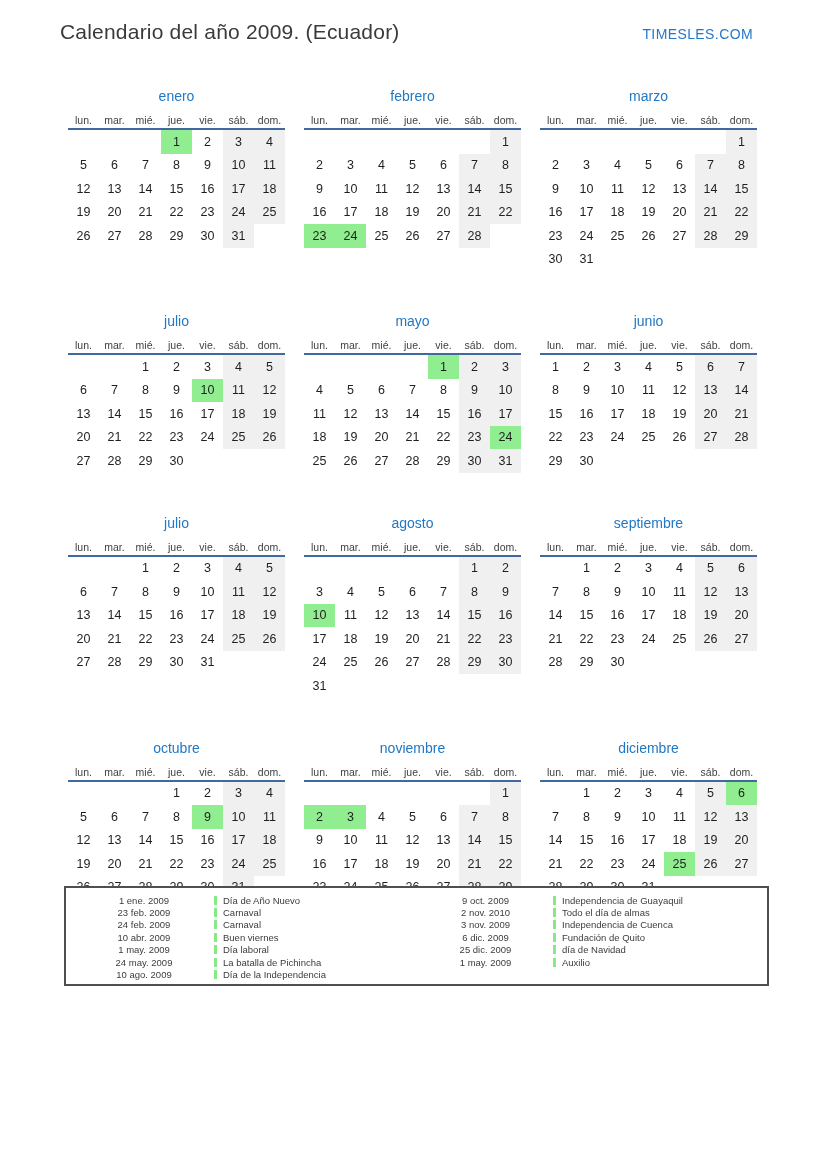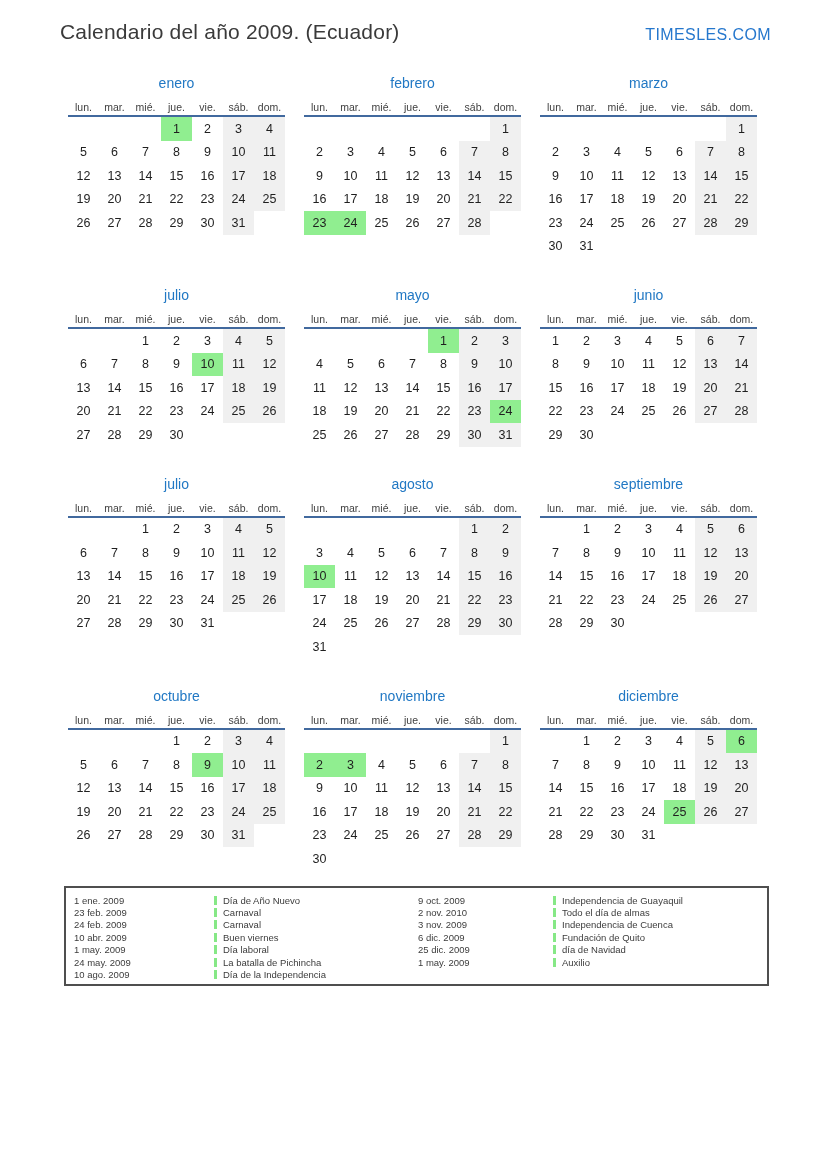--- a/index.html
+++ b/index.html
@@ -14,30 +14,30 @@
   body{
     width:827px;height:1169px;background:#ffffff;position:relative;
     font-family:"Liberation Sans", sans-serif;
     -webkit-font-smoothing:antialiased;
   }
   .page-title{
     position:absolute;left:60px;top:20px;margin:0;
     font-size:21px;font-weight:400;color:#3a3a3a;letter-spacing:.2px;
   }
   .site-link{
-    position:absolute;right:56px;top:26px;
-    font-size:16px;letter-spacing:.4px;color:var(--blue-link);
+    position:absolute;right:74px;top:26px;
+    font-size:14px;letter-spacing:.4px;color:var(--blue-link);
     text-decoration:none;cursor:pointer;
   }
   .months{
     position:absolute;left:68px;top:75px;width:689px;
     display:grid;grid-template-columns:repeat(3,217px);
     column-gap:19px;row-gap:29px;align-items:start;
   }
-  .month{width:217px;}
+  .month{width:217px;margin-top:13px;}
   .month-title{
     text-align:center;font-size:14px;line-height:17px;color:var(--blue);
     margin:0 0 9px 0;cursor:pointer;
   }
   table.cal{border-collapse:collapse;table-layout:fixed;width:217px;}
   table.cal th{
     width:31px;height:12px;padding:0 0 2px 0;
     font-size:10.5px;font-weight:400;color:#3f3f3f;text-align:center;
     border-bottom:2px solid var(--line);
   }
@@ -45,21 +45,21 @@
     width:31px;height:23.5px;padding:0;text-align:center;
     font-size:12.5px;color:#1f1f1f;
   }
   table.cal td.wk{background:var(--gray);}
   table.cal td.hol{background:var(--green);}
   .legend{
     position:absolute;left:64px;top:886px;width:705px;height:100px;
     border:2px solid #4f4f4f;box-sizing:border-box;
     display:flex;padding:6px 0 0 8px;background:#fff;
   }
-  .legend-col{width:336px;}
+  .legend-col{width:336px;text-align:center;}
   .legend-col.right{flex:1;}
   .lrow{display:flex;align-items:center;height:12.4px;font-size:9.5px;color:#3c3c3c;}
   .ldate{width:140px;flex:none;}
   .legend-col.right .ldate{width:135px;margin-left:8px;}
   .lbar{width:3px;height:9px;background:var(--green-bar);margin-right:6px;flex:none;}
   .lname{white-space:nowrap;}
 </style>
 </head>
 <body>
 

